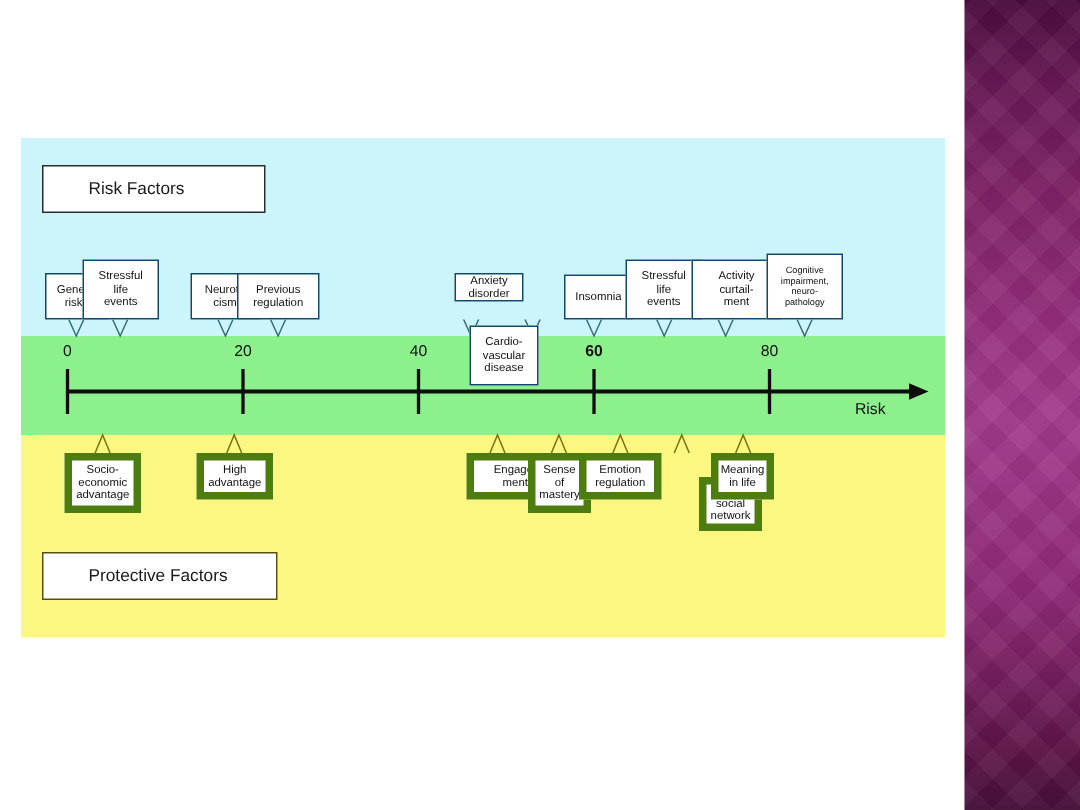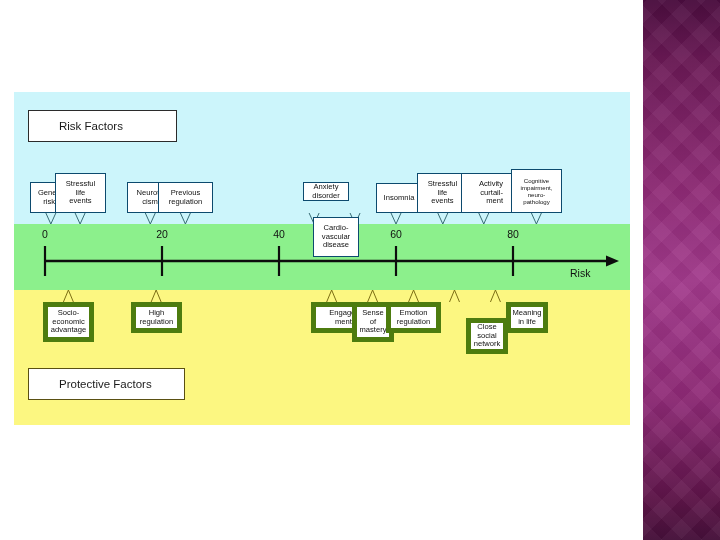--- a/index.html
+++ b/index.html
@@ -204,47 +204,47 @@
 regulation</div>
       <div class="callout risk" style="width: 46px; height: 19px; left: 277px; top: 90px; margin-left: 12px;">Anxiety
 disorder</div>
       <div class="callout risk" style="width: 46px; height: 40px; left: 299px; top: 81px; margin-top: 44px;">Cardio-
 vascular
 disease</div>
       <div class="callout risk" style="width: 46px; height: 30px; left: 362px; top: 91px;">Insomnia</div>
       <div class="callout risk" style="width: 51px; height: 40px; left: 403px; top: 81px;">Stressful
 life
 events</div>
-      <div class="callout risk" style="width: 60px; height: 40px; left: 447px; top: 81px; text-align: right;">Activity
+      <div class="callout risk" style="width: 60px; height: 40px; left: 447px; top: 81px;">Activity
 curtail-
 ment</div>
       <div class="callout risk tiny" style="width: 51px; height: 44px; left: 497px; top: 77px;">Cognitive
 impairment,
 neuro-
 pathology</div>
       <div class="callout prot" style="width: 51px; height: 40px; left: 29px; top: 210px;">Socio-
 economic
 advantage</div>
       <div class="callout prot" style="width: 51px; height: 31px; left: 117px; top: 210px;">High
-regulation</div>
+advantage</div>
       <div class="callout prot" style="width: 65px; height: 31px; left: 297px; top: 210px;">Engage-
 ment</div>
       <div class="callout prot" style="width: 42px; height: 40px; left: 338px; top: 210px;">Sense
 of
 mastery</div>
       <div class="callout prot" style="width: 55px; height: 31px; left: 372px; top: 210px;">Emotion
 regulation</div>
       <div class="callout prot" style="width: 42px; height: 36px; left: 420px; top: 226px; margin-left: 32px;">Close
 social
 network</div>
-      <div class="callout prot" style="width: 42px; height: 31px; left: 460px; top: 210px; margin-left: 32px;">Meaning
+      <div class="callout prot" style="width: 42px; height: 31px; left: 460px; top: 210px;">Meaning
 in life</div>
     </div>
   <div id="axis-labels">
       <div class="axis-tick-label" style="left: 31px;">0</div>
       <div class="axis-tick-label" style="left: 148px;">20</div>
       <div class="axis-tick-label" style="left: 265px;">40</div>
-      <div class="axis-tick-label" style="left: 382px;">60</div>
+      <div class="axis-tick-label" style="left: 382px; font-weight: bold;">60</div>
       <div class="axis-tick-label" style="left: 499px;">80</div>
     </div>
 
   <div id="years-label">Risk</div>
 </div>
 
 </body></html>

